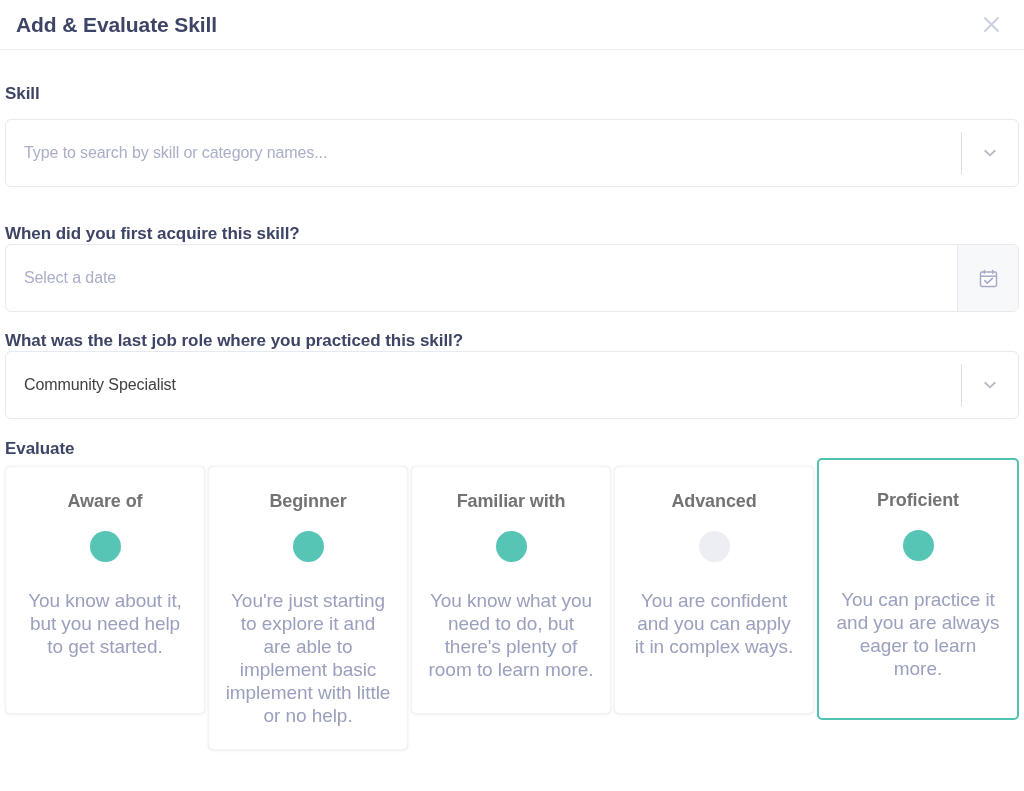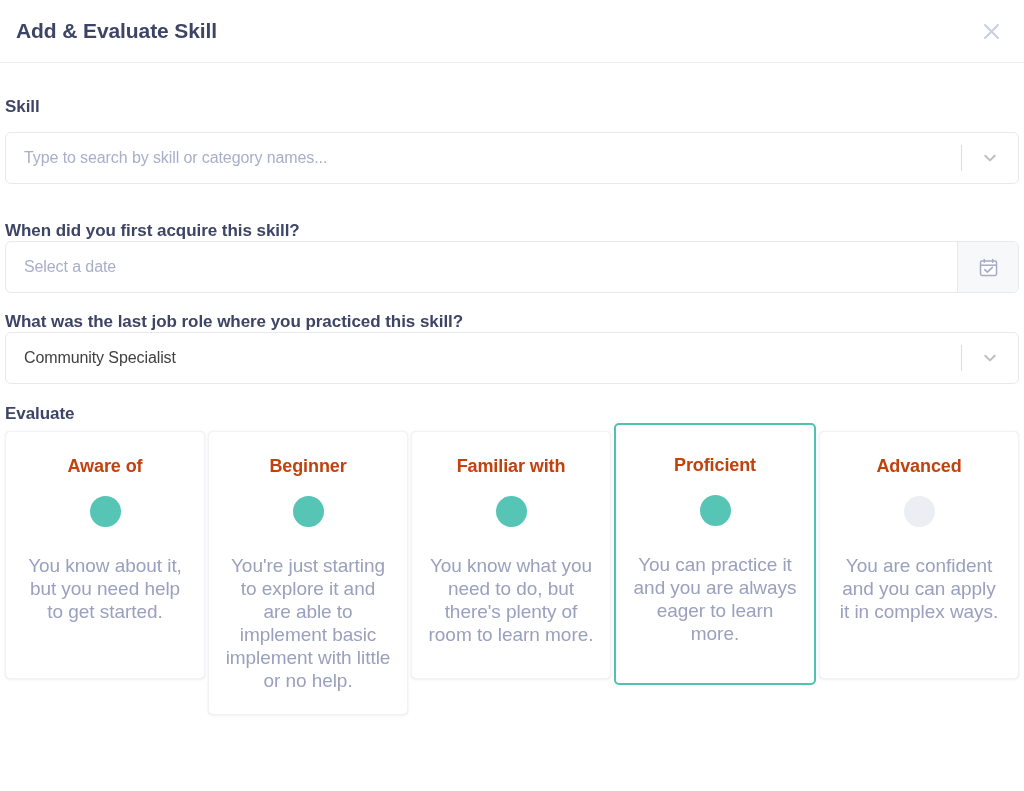--- a/index.html
+++ b/index.html
@@ -17,21 +17,21 @@
     position: relative;
     width: 1024px;
     height: 791px;
     background: #ffffff;
     overflow: hidden;
   }
 
   
   .modal-header {
     position: relative;
-    height: 63px;
+    height: 50px;
     border-bottom: 1px solid #eceef3;
     display: flex;
     align-items: center;
     padding: 0 16px;
   }
   .modal-title {
     font-size: 21px;
     font-weight: 600;
     color: #3d4466;
     letter-spacing: -0.1px;
@@ -76,21 +76,21 @@
   .group-role .field-label { }
 
   .group-evaluate { padding-top: 20px; }
   .group-evaluate .field-label { margin-bottom: 7px; }
 
   
   .input-wrap {
     position: relative;
     display: flex;
     align-items: stretch;
-    height: 52px;
+    height: 68px;
     background: #ffffff;
     border: 1px solid #e7e9ef;
     border-radius: 6px;
   }
   .input-text {
     flex: 1 1 auto;
     border: none;
     outline: none;
     background: transparent;
     font-family: "Liberation Sans", sans-serif;
@@ -159,21 +159,21 @@
   .eval-card.selected {
     border: 2px solid #4fc2b2;
     box-shadow: none;
     min-height: 262px;
     margin-top: -8px;
     padding-top: 30px;
   }
   .eval-card-title {
     font-size: 18px;
     font-weight: 600;
-    color: #c2410c;
+    color: #737373;
     letter-spacing: -0.1px;
     line-height: 1.2;
   }
   .eval-dot {
     width: 31px;
     height: 31px;
     border-radius: 50%;
     margin: 18px auto 0;
     background: #56c5b5;
   }
@@ -265,29 +265,29 @@
           <div class="eval-dot"></div>
           <div class="eval-desc">You're just starting to explore it and are able to implement basic implement with little or no help.</div>
         </div>
 
         <div class="eval-card">
           <div class="eval-card-title">Familiar with</div>
           <div class="eval-dot"></div>
           <div class="eval-desc">You know what you need to do, but there's plenty of room to learn more.</div>
         </div>
 
-        <div class="eval-card selected">
-          <div class="eval-card-title">Proficient</div>
-          <div class="eval-dot"></div>
-          <div class="eval-desc">You can practice it and you are always eager to learn more.</div>
-        </div>
-
         <div class="eval-card">
           <div class="eval-card-title">Advanced</div>
           <div class="eval-dot empty"></div>
           <div class="eval-desc">You are confident and you can apply it in complex ways.</div>
         </div>
 
+        <div class="eval-card selected">
+          <div class="eval-card-title">Proficient</div>
+          <div class="eval-dot"></div>
+          <div class="eval-desc">You can practice it and you are always eager to learn more.</div>
+        </div>
+
       </div>
     </div>
 
   </div>
 </div>
 
 </body></html>

